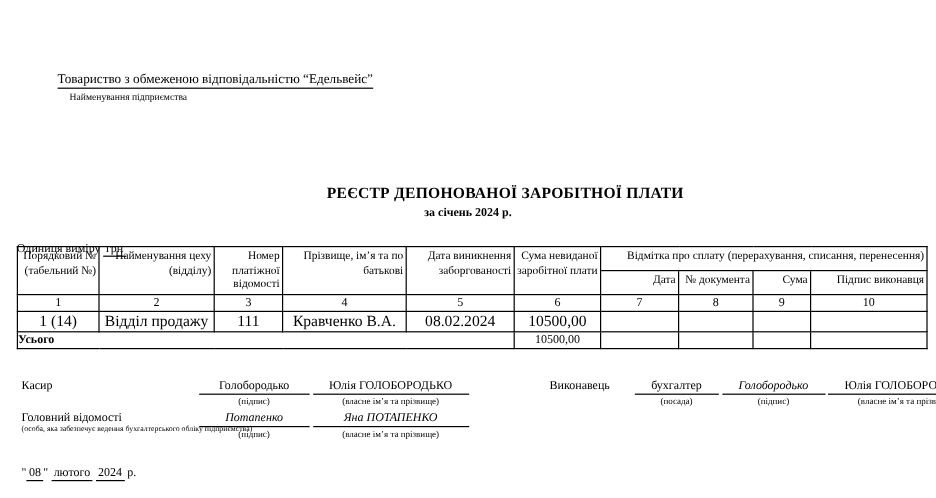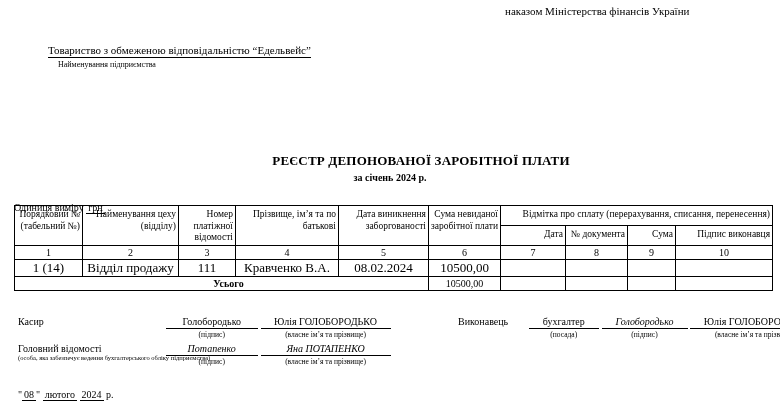--- a/index.html
+++ b/index.html
@@ -33,20 +33,21 @@
     left: 48px;
     top: 44px;
   }
   .company-name {
     font-size: 11px;
     border-bottom: 1px solid #000;
     display: inline-block;
     padding-bottom: 0px;
     line-height: 13px;
     white-space: nowrap;
+    margin-top: 16px;
   }
   .company-caption {
     font-size: 8px;
     margin-top: 2px;
     margin-left: 10px;
     line-height: 10px;
     white-space: nowrap;
   }
 
   
@@ -99,24 +100,24 @@
     padding: 1px 2px;
     text-align: center;
     vertical-align: top;
     font-weight: normal;
     line-height: 11.5px;
   }
   table.reg th.head-cell { vertical-align: top; padding-top: 3px; text-align: right; }
   table.reg td.numrow { font-size: 10px; padding: 1px 2px; vertical-align: middle; }
   table.reg td.datarow { font-size: 13px; padding: 2px; vertical-align: middle; }
   table.reg td.total-label {
-    text-align: center;
+    text-align: left;
     font-weight: bold;
     font-size: 10px;
-    padding-left: 16px;
+    padding-left: 0;
     vertical-align: middle;
   }
   table.reg td.total-value { font-size: 10px; vertical-align: middle; }
   table.reg td.empty-cell { }
 
   
   .sig-area { position: absolute; left: 0; top: 316px; width: 780px; }
 
   .sig-row {
     position: absolute;
@@ -158,21 +159,20 @@
     top: 389px;
     font-size: 10px;
     white-space: nowrap;
   }
   .date-line .u { border-bottom: 1px solid #000; padding: 0 2px; }
 </style>
 </head>
 <body>
 
 <div class="approval">
-  <div>наказом Міністерства фінансів України</div>
 </div>
 
 <div class="company-block">
   <div class="company-name">Товариство з обмеженою відповідальністю “Едельвейс”</div>
   <div class="company-caption">Найменування підприємства</div>
 </div>
 
 <div class="doc-title">РЕЄСТР ДЕПОНОВАНОЇ ЗАРОБІТНОЇ ПЛАТИ</div>
 <div class="doc-subtitle">за січень 2024 р.</div>
 

